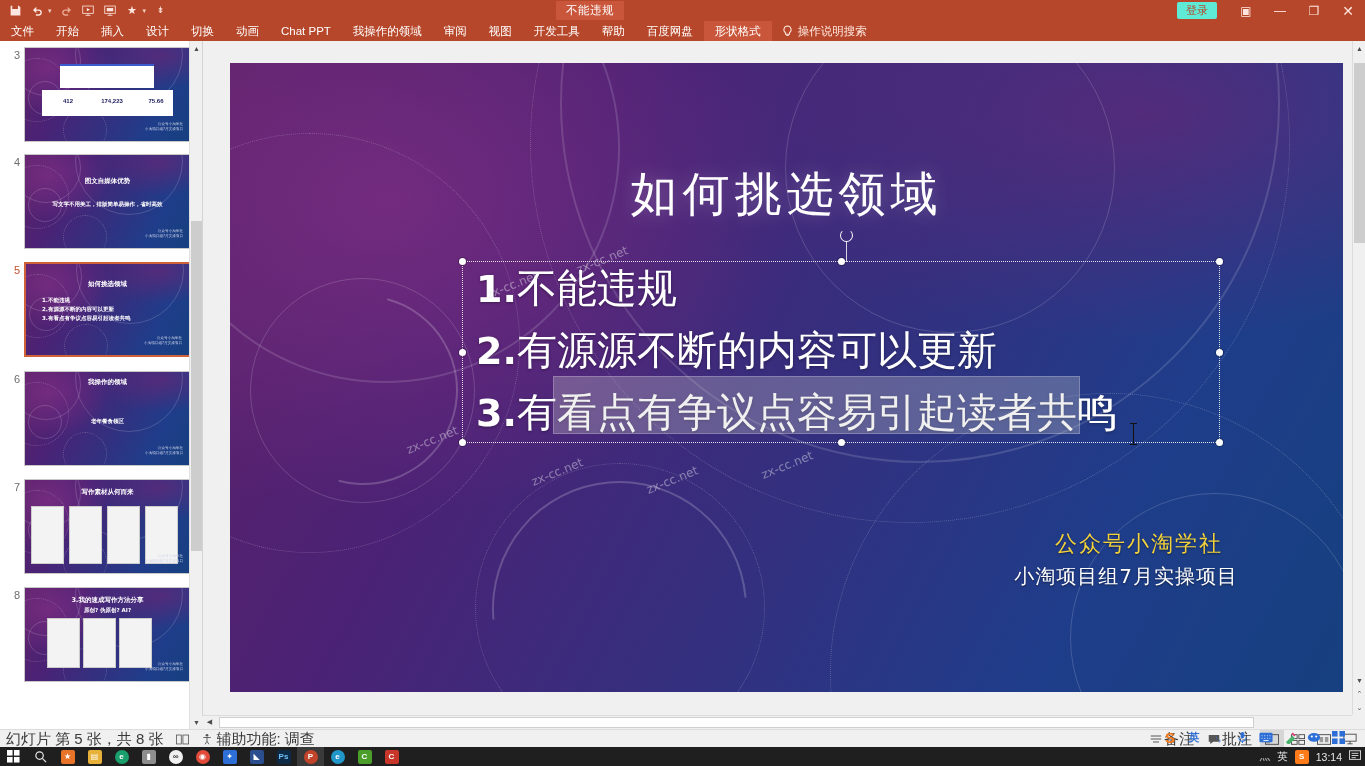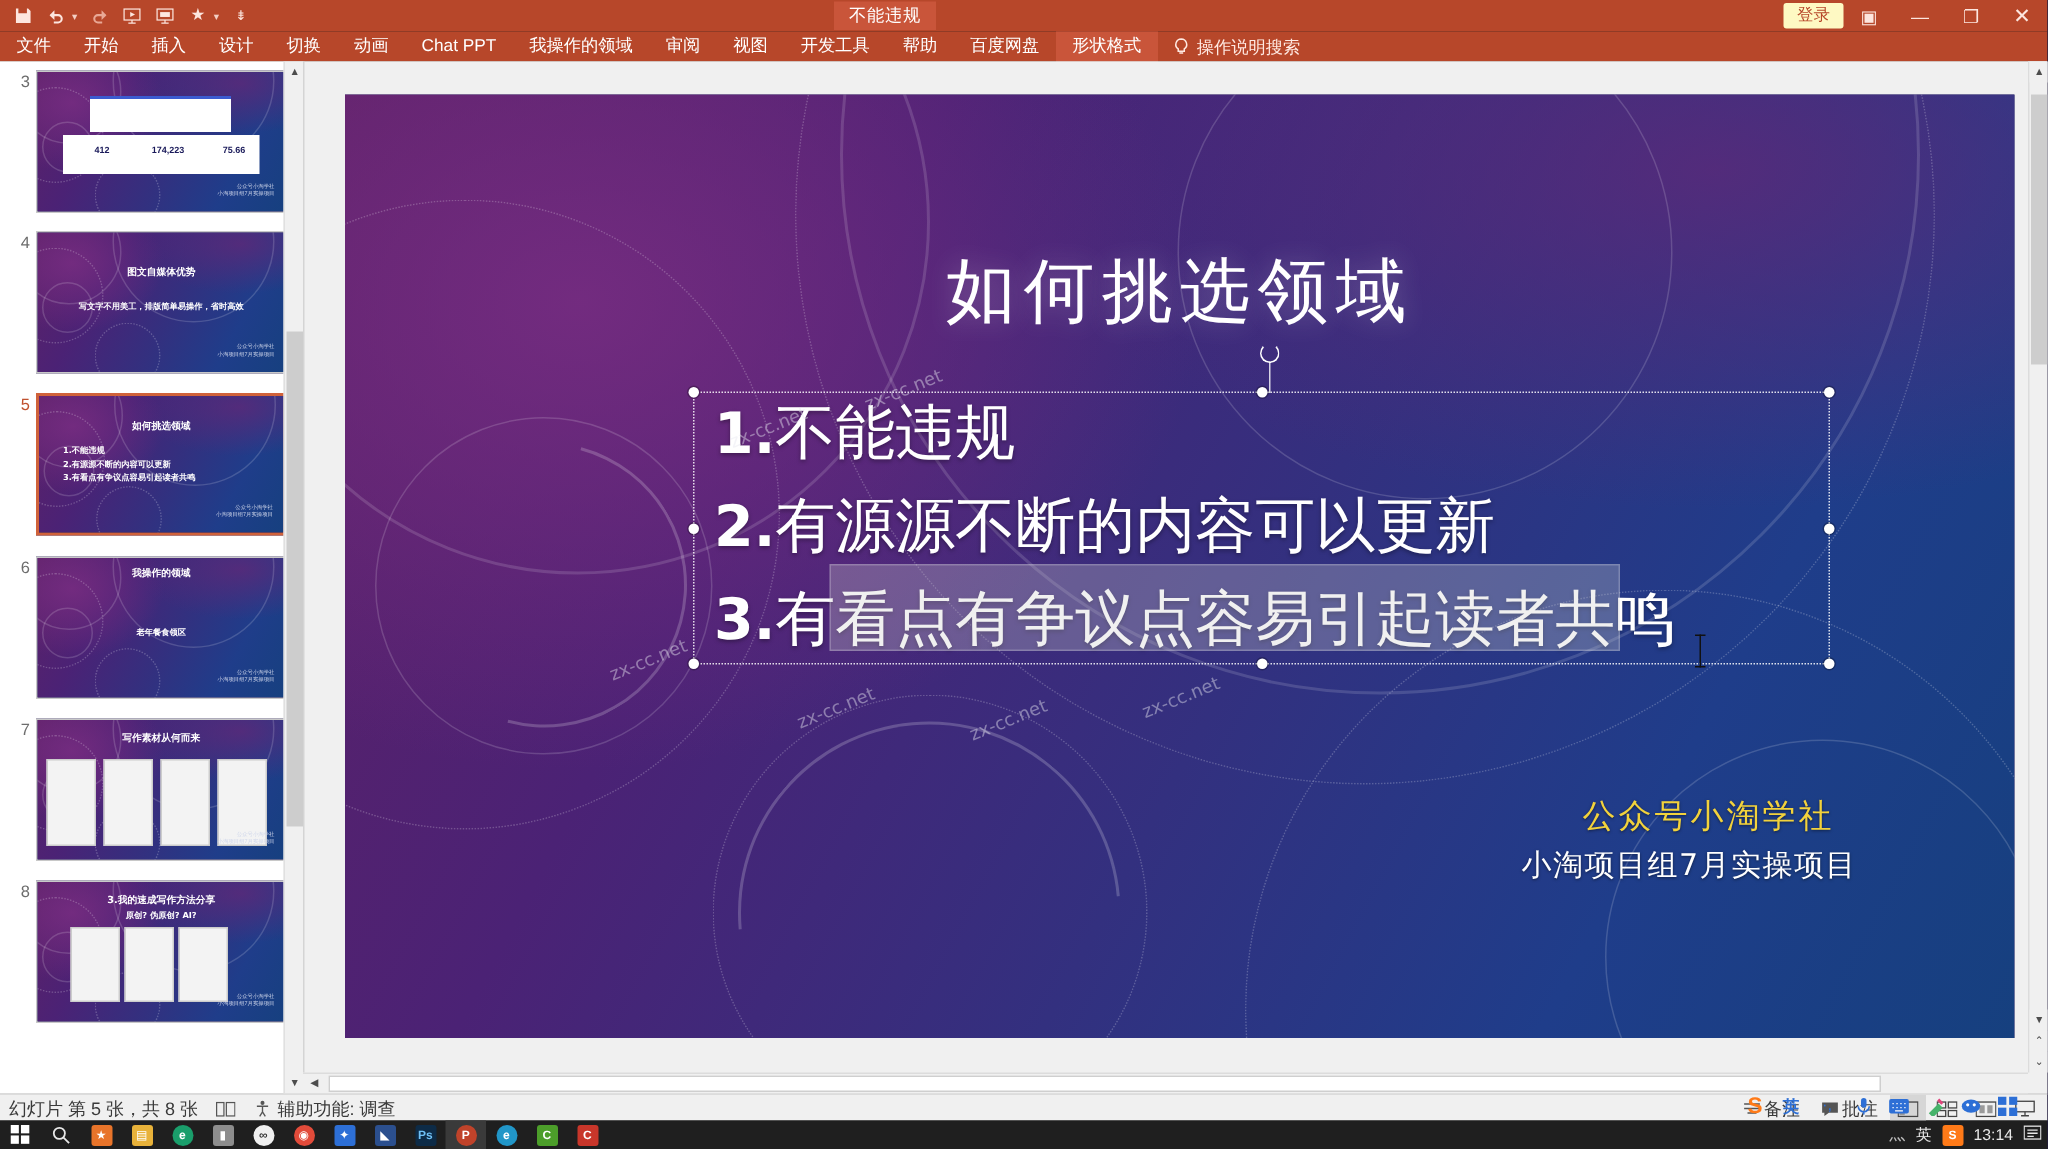--- a/index.html
+++ b/index.html
@@ -23,21 +23,21 @@
   .ctx-tab{
     position:absolute; left:556px; top:1px; height:19px; padding:2px 10px 0 10px;
     background:#c9553a; color:#ffffff; font-size:11.5px; letter-spacing:.5px;
   }
   .doc-title{
     position:absolute; left:610px; top:0; height:21px; line-height:21px;
     width:600px; text-align:left; font-size:11.5px; color:#fdece7;
   }
   .tb-right{ position:absolute; right:0; top:0; height:21px; display:flex; align-items:center;}
   .login-btn{
-    background:#fef9c3; color:#b7472a; font-size:11px; padding:2px 9px; margin-right:0;
+    background:#5eead4; color:#b7472a; font-size:11px; padding:2px 9px; margin-right:12px;
     border-radius:2px; line-height:13px;
   }
   .tb-btn{ width:34px; height:21px; display:flex; align-items:center; justify-content:center;
            color:#fde6df; font-size:12px;}
   .tb-btn.close{ font-size:14px; }
 
   
   .ribbon{
     position:absolute; left:0; top:21px; width:1365px; height:20px;
     background:#b7472a;
@@ -179,21 +179,21 @@
   }
   .hthumb{ position:absolute; left:17px; top:1px; width:1035px; height:11px; background:#ffffff; border:1px solid #cfcfcf;}
   .thumb-vscroll{
     position:absolute; left:189px; top:0; width:13px; height:688px; background:#f0f0f0; border-left:1px solid #e0e0e0;
   }
   .thumb-vthumb{ position:absolute; left:1px; top:180px; width:11px; height:330px; background:#cdcdcd;}
 
   
   .statusbar{
     position:absolute; left:0; top:729px; width:1365px; height:18px;
-    background:#f0f0f0; border-top:1px solid #dcdcdc; font-size:12px; color:#3a3a3a;
+    background:#f0f0f0; border-top:1px solid #dcdcdc; font-size:15px; color:#3a3a3a;
   }
   .sb-left{ position:absolute; left:6px; top:0; height:18px; display:flex; align-items:center; gap:12px;}
   .sb-item{ display:flex; align-items:center; gap:4px; height:18px;}
   .sb-right{ position:absolute; right:3px; top:0; height:18px; display:flex; align-items:center; gap:2px;}
   .sb-btn{ height:18px; padding:0 6px; display:flex; align-items:center; gap:2px;justify-content:space-between;}
   .viewbtn{ width:24px; height:18px; display:flex; align-items:center; justify-content:center;}
   .viewbtn.active{ background:#d6d6d6; }
 
   
   .sogou{

